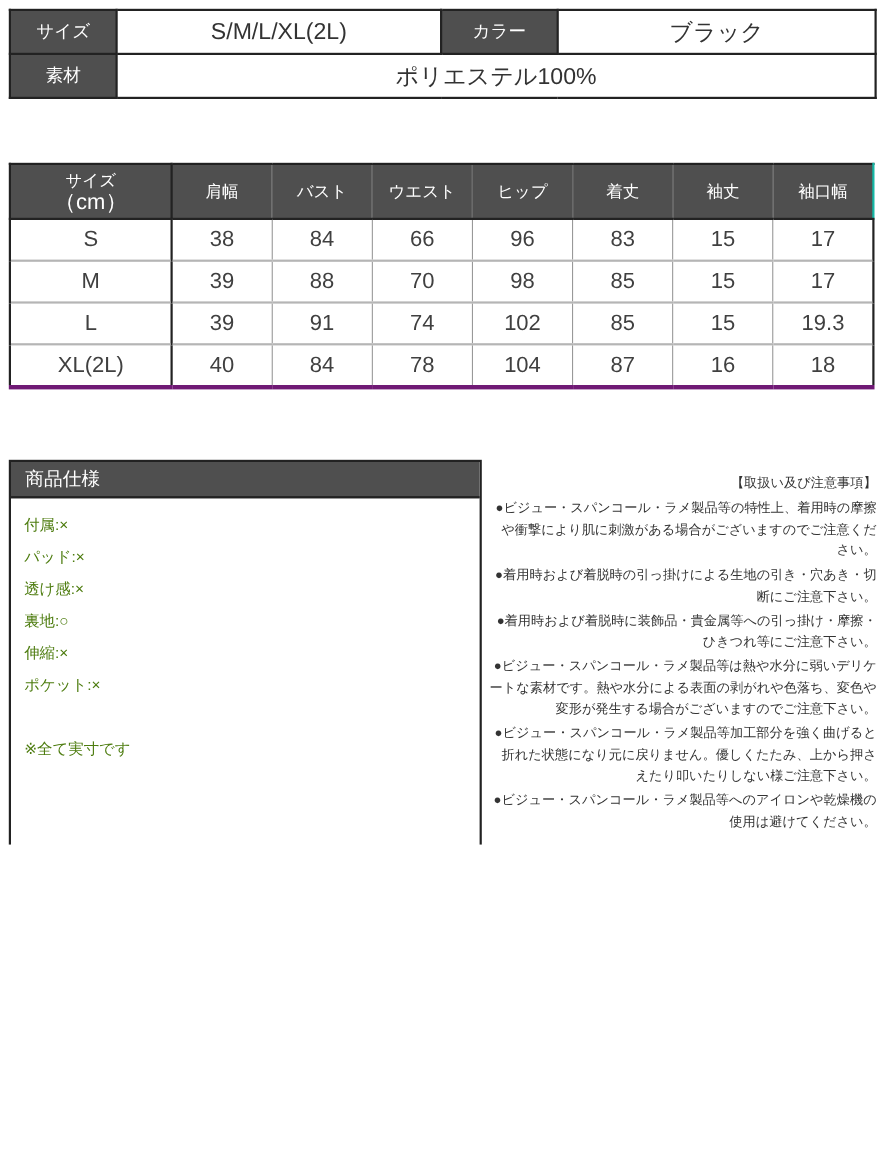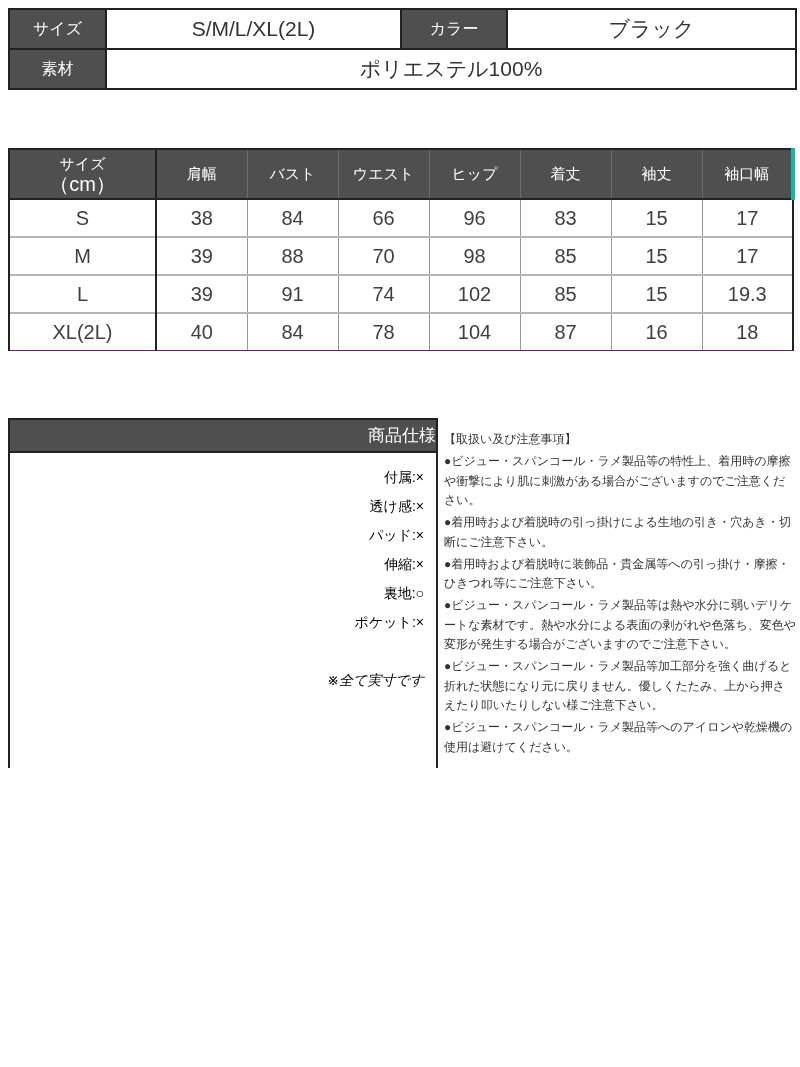--- a/index.html
+++ b/index.html
@@ -62,77 +62,76 @@
     font-size: 15px;
     height: 48px;
     border: 1px solid #6a6a6a;
     border-top: 2px solid #222222;
     border-bottom: 2px solid #222222;
   }
   table.size-table thead th:first-child {
     border-left: 2px solid #222222;
     border-right: 2px solid #222222;
   }
-  table.size-table thead th:last-child { border-right: 4px solid #14b8a6; }
+  table.size-table thead th:last-child { border-right: 2px solid #14b8a6; }
   table.size-table tbody td {
     font-size: 20px;
     height: 36px;
     border: 1px solid #999999;
     border-top: 2px solid #b5b5b5;
   }
   table.size-table tbody td:first-child {
     border-left: 2px solid #222222;
     border-right: 2px solid #222222;
   }
   table.size-table tbody td:last-child { border-right: 2px solid #222222; }
-  table.size-table tbody tr:last-child td { border-bottom: 1px solid #701a75; }
+  table.size-table tbody tr:last-child td { border-bottom: 4px solid #701a75; }
   .unit-line { font-size: 20px; line-height: 20px; }
 
   
   .spec-box {
     position: absolute;
     left: 8px;
     top: 418px;
     width: 430px;
     height: 425px;
     border: 2px solid #222222;
     box-sizing: border-box;
     background: #ffffff;
-    text-align: right;
   }
   .spec-header {
     background: #4f4f4f;
     color: #ffffff;
     font-size: 17px;
     height: 31px;
     line-height: 31px;
     padding-left: 13px;
     border-bottom: 2px solid #222222;
   }
   .spec-content {
     padding: 10px 12px 0 12px;
     font-size: 14px;
     line-height: 29px;
-    color: #000000;
+    color: #4d7c0f;
   }
   .spec-content p { margin: 0; }
-  .spec-note { margin-top: 29px !important; font-style: italic; }
+  .spec-note { margin-top: 29px !important; }
 
   
   .care-notes {
     position: absolute;
     left: 444px;
     top: 430px;
     width: 353px;
     font-size: 12px;
     line-height: 19.5px;
     color: #333333;
     text-align: left;
   }
-  .care-notes p { margin: 0 0 2.5px 0; }
+  .care-notes p { margin: 0 0 2.5px 0; text-align: right; }
 </style>
 </head>
 <body>
 
 <div class="page">
 
   <table class="top-table">
     <colgroup>
       <col style="width:97px">
         <col style="width:295px">
@@ -220,24 +219,24 @@
         <td>16</td>
         <td>18</td>
       </tr>
     </tbody>
   </table>
 
   <div class="spec-box">
     <div class="spec-header">商品仕様</div>
     <div class="spec-content">
       <p>付属:×</p>
+      <p>パッド:×</p>
       <p>透け感:×</p>
-      <p>パッド:×</p>
+      <p>裏地:○</p>
       <p>伸縮:×</p>
-      <p>裏地:○</p>
       <p>ポケット:×</p>
       <p class="spec-note">※全て実寸です</p>
     </div>
   </div>
 
   <div class="care-notes">
     <p>【取扱い及び注意事項】</p>
     <p>●ビジュー・スパンコール・ラメ製品等の特性上、着用時の摩擦や衝撃により肌に刺激がある場合がございますのでご注意ください。</p>
     <p>●着用時および着脱時の引っ掛けによる生地の引き・穴あき・切断にご注意下さい。</p>
     <p>●着用時および着脱時に装飾品・貴金属等への引っ掛け・摩擦・ひきつれ等にご注意下さい。</p>

